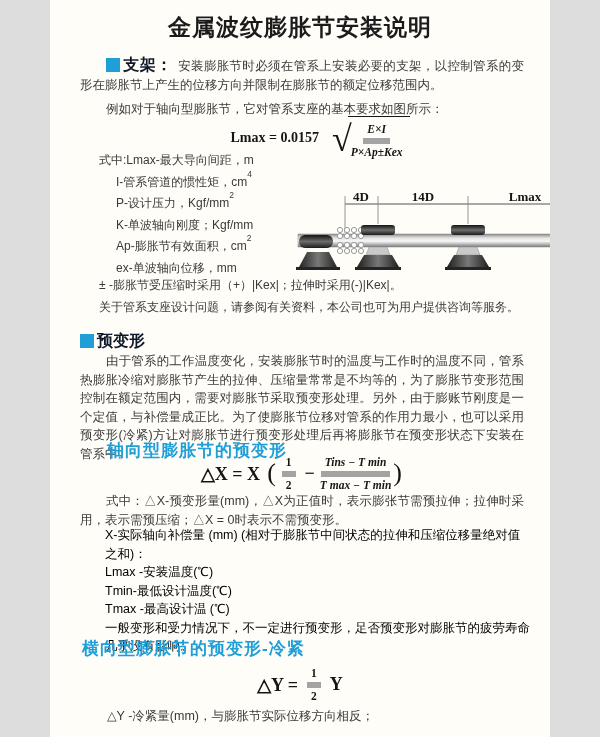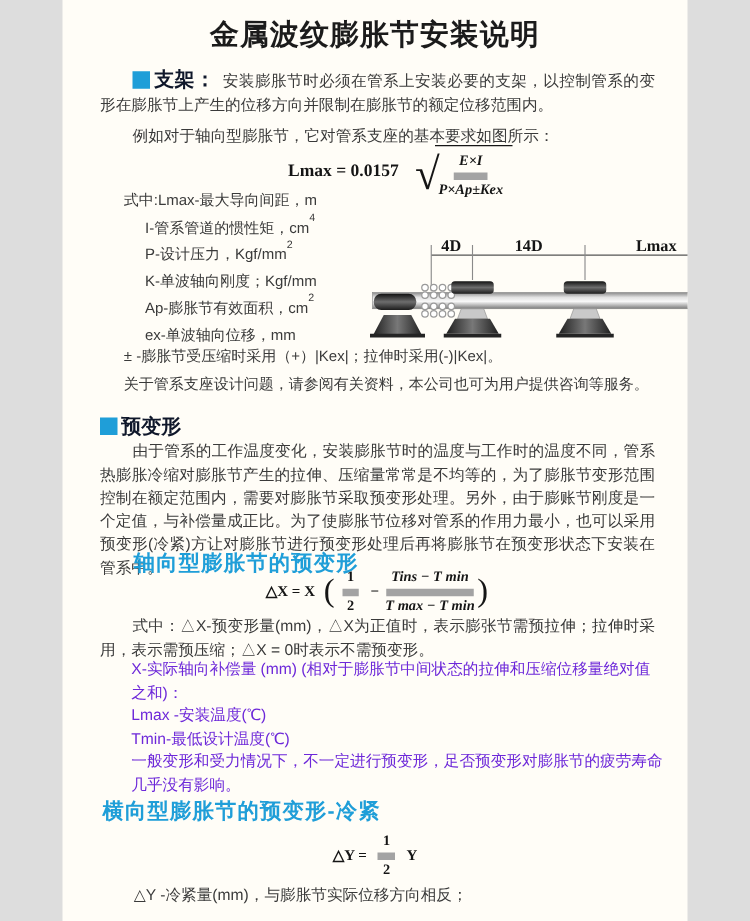--- a/index.html
+++ b/index.html
@@ -31,30 +31,30 @@
   .f-lhs{font-size:14px;margin-right:13px;white-space:nowrap;padding-left:40px;}
   .sqrt{display:inline-flex;align-items:center;}
   .radical{font-size:36px;font-weight:400;line-height:1;margin-right:-4px;transform:translateY(1px);}
   .sqrt-body{border-top:1.5px solid #151515;padding:2px 7px 0 3px;}
   .frac{display:inline-flex;flex-direction:column;align-items:center;
         font-size:11.5px;line-height:1.3;font-style:italic;}
   .frac .num{border-bottom:6px solid #a3a3a3;padding:0 4px 1px;}
   .frac .den{padding-top:1px;}
   .frac.upright{font-style:normal;margin:0 4px;}
   .bigparen{font-size:26px;font-weight:400;line-height:1;margin:0 2px;transform:translateY(-1px);}
-  .f-mid{font-size:12px;margin:0 5px;white-space:nowrap;}
+  .f-mid{font-size:18px;margin:0 5px;white-space:nowrap;}
 
   
   .defs{font-size:12px;line-height:17.5px;color:#3a3a3a;}
   .def-line.ind{padding-left:17px;}
   .def-line sup{font-size:8.5px;position:relative;top:-4px;}
   .def-note{margin-top:4px;}
 
   
-  .alist{font-size:12.5px;line-height:18.5px;color:#6d28d9;}
+  .alist{font-size:12.5px;line-height:18.5px;color:#000000;}
 </style>
 </head>
 <body>
 
 <div class="page">
 
   <div class="abs page-title">金属波纹膨胀节安装说明</div>
 
   <div class="abs body-text indent" style="top:55px;left:30px;right:26px;">
     <span class="sec-marker"></span><span class="sec-head">支架：</span><span>安装膨胀节时必须在管系上安装必要的支架，以控制管系的变形在膨胀节上产生的位移方向并限制在膨胀节的额定位移范围内。</span>
@@ -186,20 +186,21 @@
     </span>
     <span class="bigparen">)</span>
   </div>
 
   <div class="abs body-text indent" style="top:492px;left:30px;right:26px;">式中：△X-预变形量(mm)，△X为正值时，表示膨张节需预拉伸；拉伸时采用，表示需预压缩；△X = 0时表示不需预变形。</div>
 
   <div class="abs alist" style="top:526px;left:55px;right:20px;">
     <div>X-实际轴向补偿量 (mm) (相对于膨胀节中间状态的拉伸和压缩位移量绝对值之和)：</div>
     <div>Lmax -安装温度(℃)</div>
     <div>Tmin-最低设计温度(℃)</div>
+    <div>Tmax -最高设计温 (℃)</div>
     <div>一般变形和受力情况下，不一定进行预变形，足否预变形对膨胀节的疲劳寿命几乎没有影响。</div>
   </div>
 
   <div class="abs subtitle" style="top:637px;left:32px;">横向型膨胀节的预变形-冷紧</div>
 
   <div class="abs formula" style="top:666px;">
     <span class="f-mid">△Y =</span>
     <span class="frac upright">
       <span class="num">1</span>
       <span class="den">2</span>

